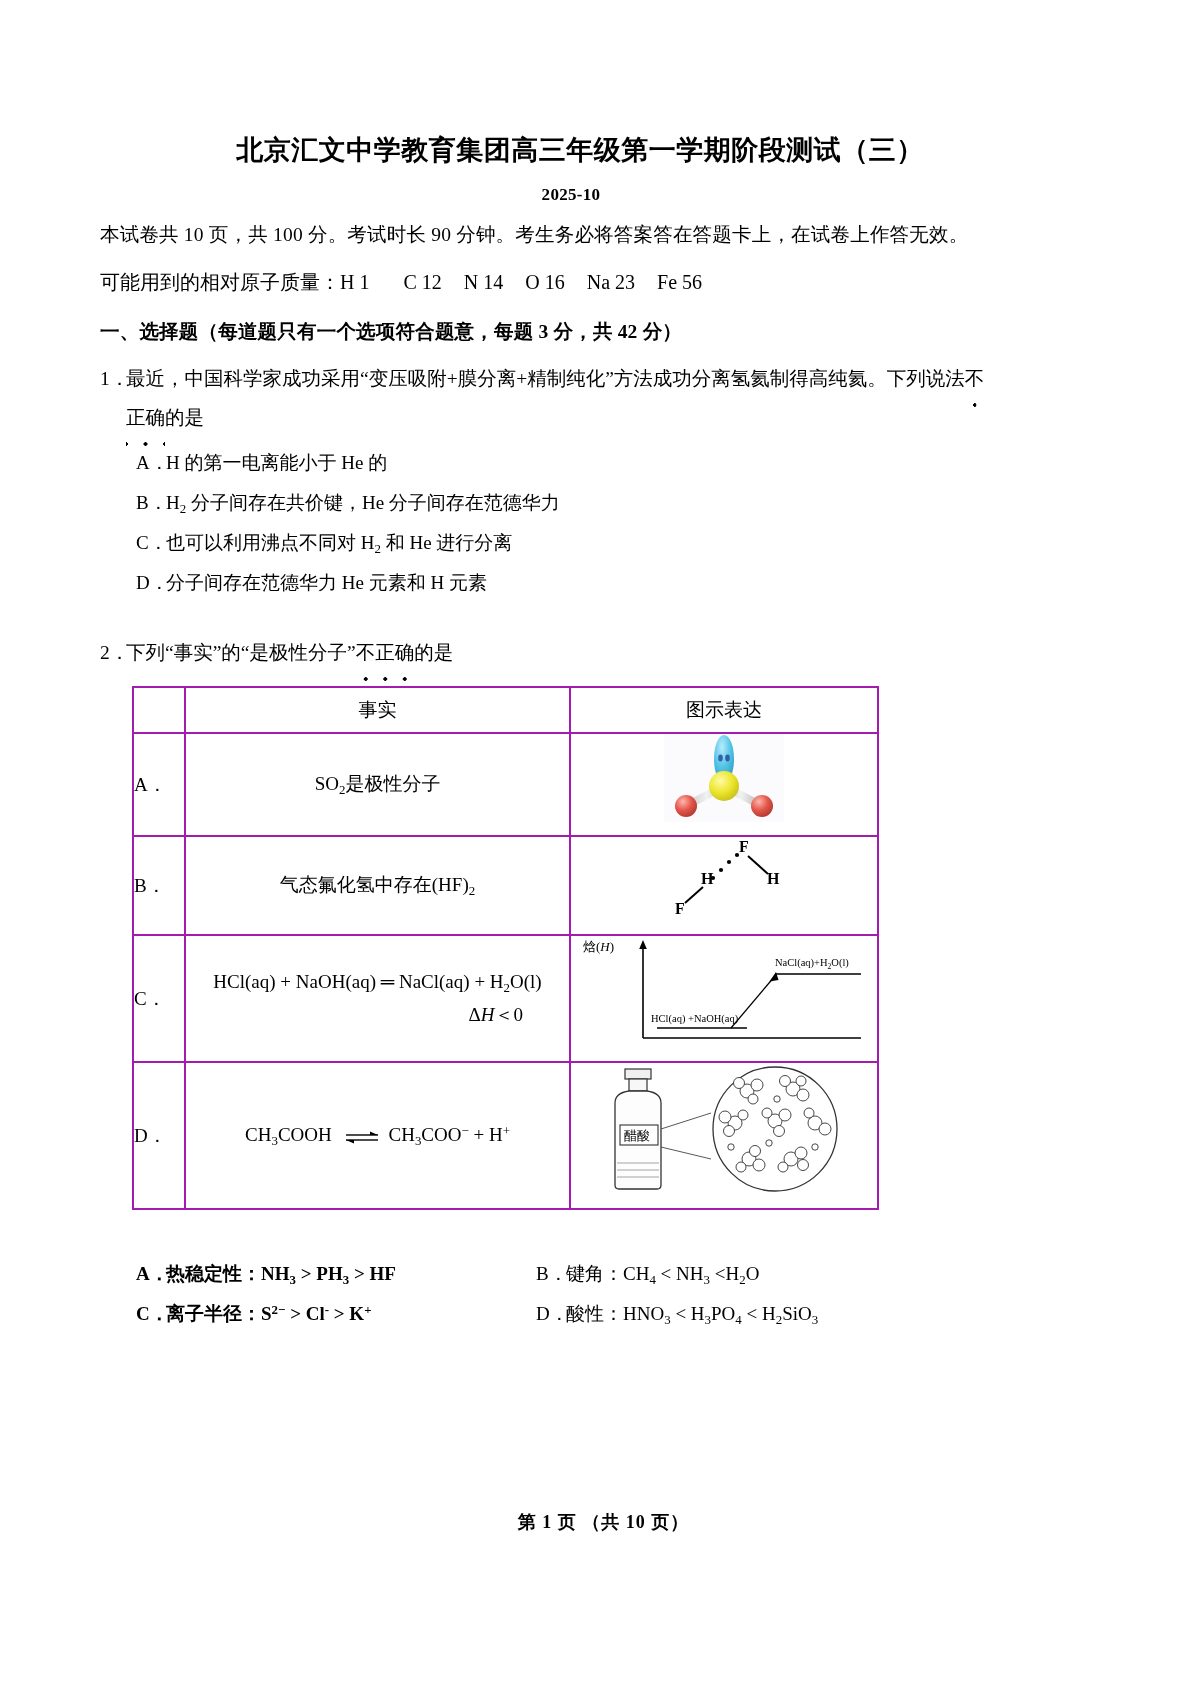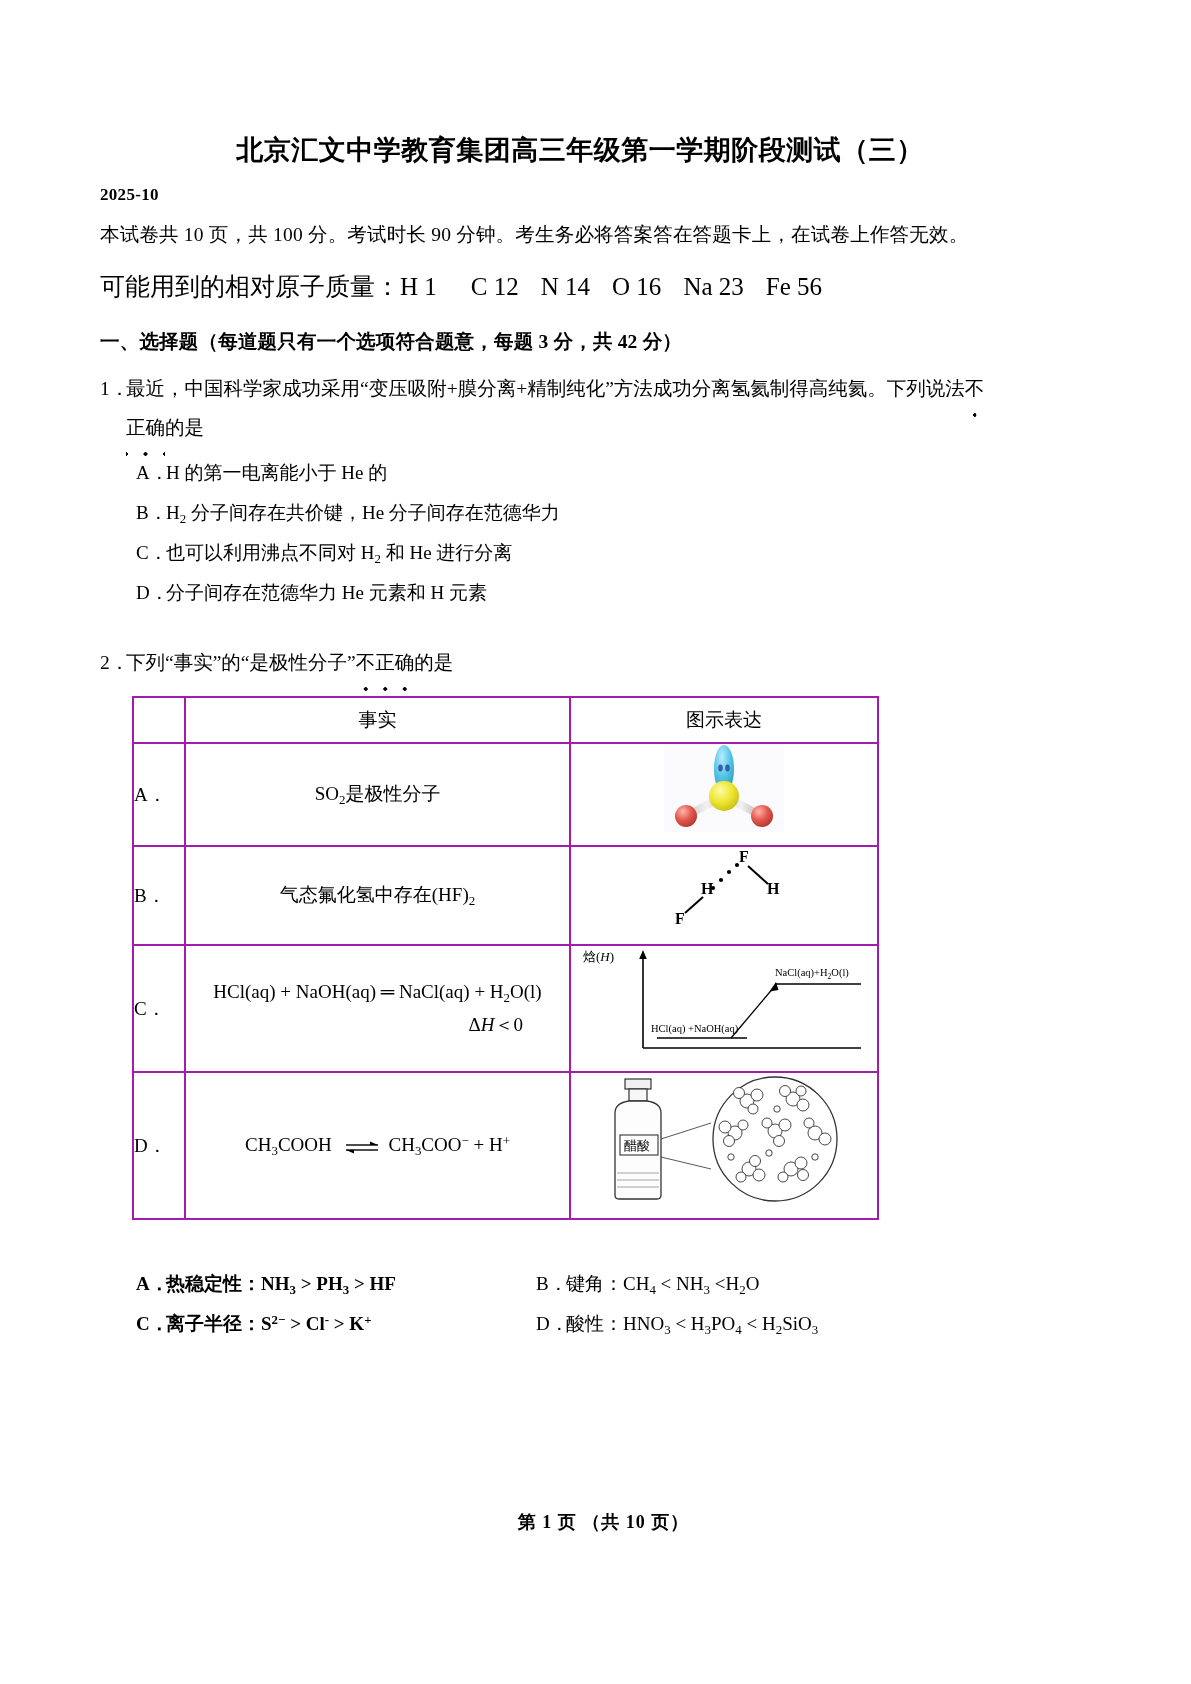--- a/index.html
+++ b/index.html
@@ -32,35 +32,35 @@
   
   .doc-title {
     text-align: center;
     font-size: 27px;
     font-weight: bold;
     letter-spacing: 0.5px;
     margin: 0 0 6px 0;
     line-height: 1.5;
   }
   .doc-date {
-    text-align: left;
+    text-align: center;
     font-size: 17px;
     font-weight: bold;
     margin: 14px 18px 10px 0;
     letter-spacing: 0.3px;
   }
   .intro {
     font-size: 19.5px;
     line-height: 2.05;
     margin: 0 0 4px 0;
     text-align: justify;
     letter-spacing: 0.2px;
   }
   .atomic-line {
-    font-size: 25px;
+    font-size: 20px;
     line-height: 2.0;
     margin: 8px 0 6px 0;
   }
   .atomic-line .gap { display: inline-block; width: 34px; }
   .atomic-line .gap-sm { display: inline-block; width: 22px; }
 
   .section-head {
     font-size: 19.5px;
     font-weight: bold;
     margin: 16px 0 10px 0;

